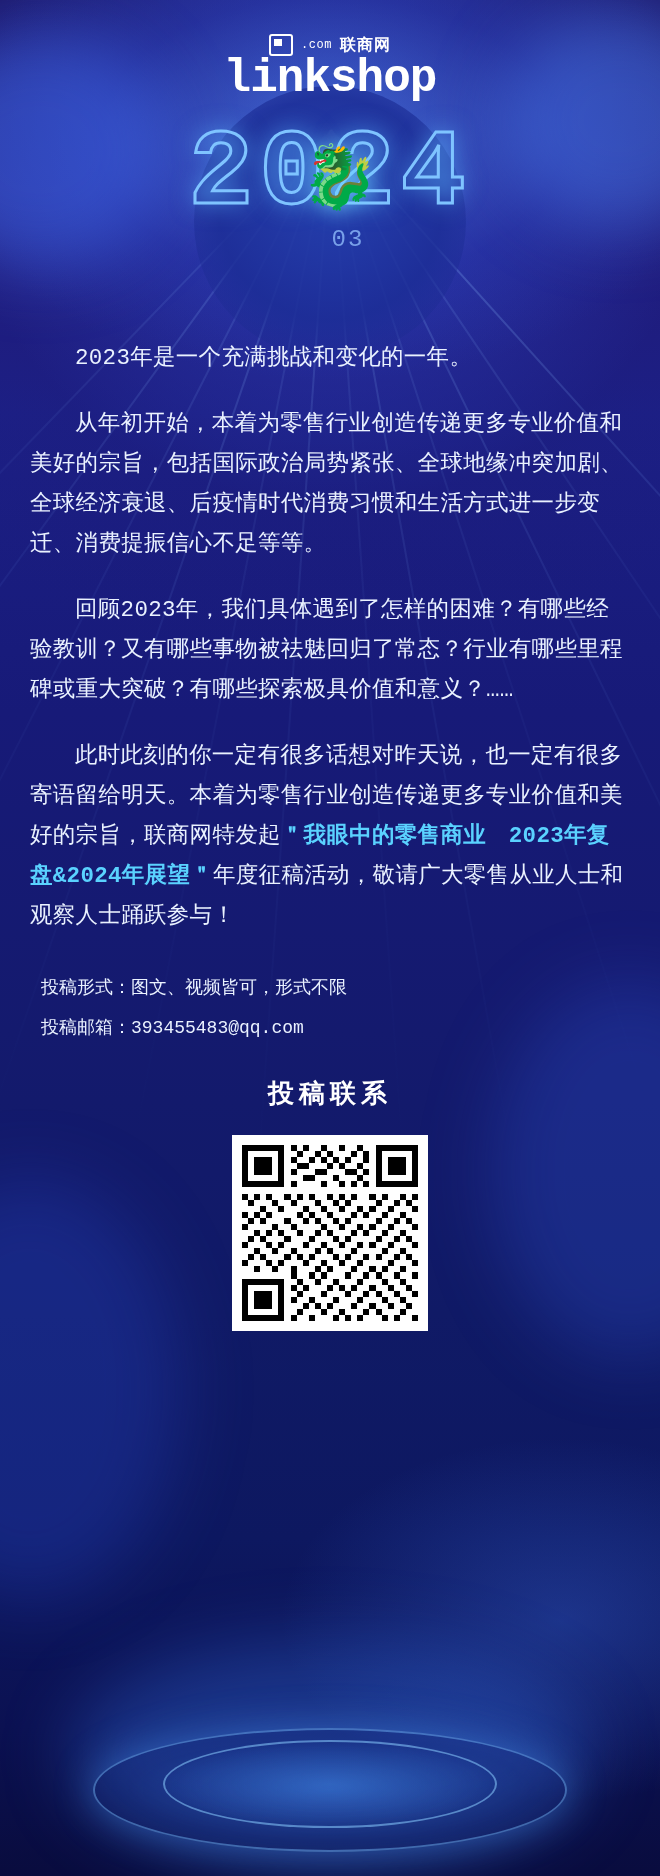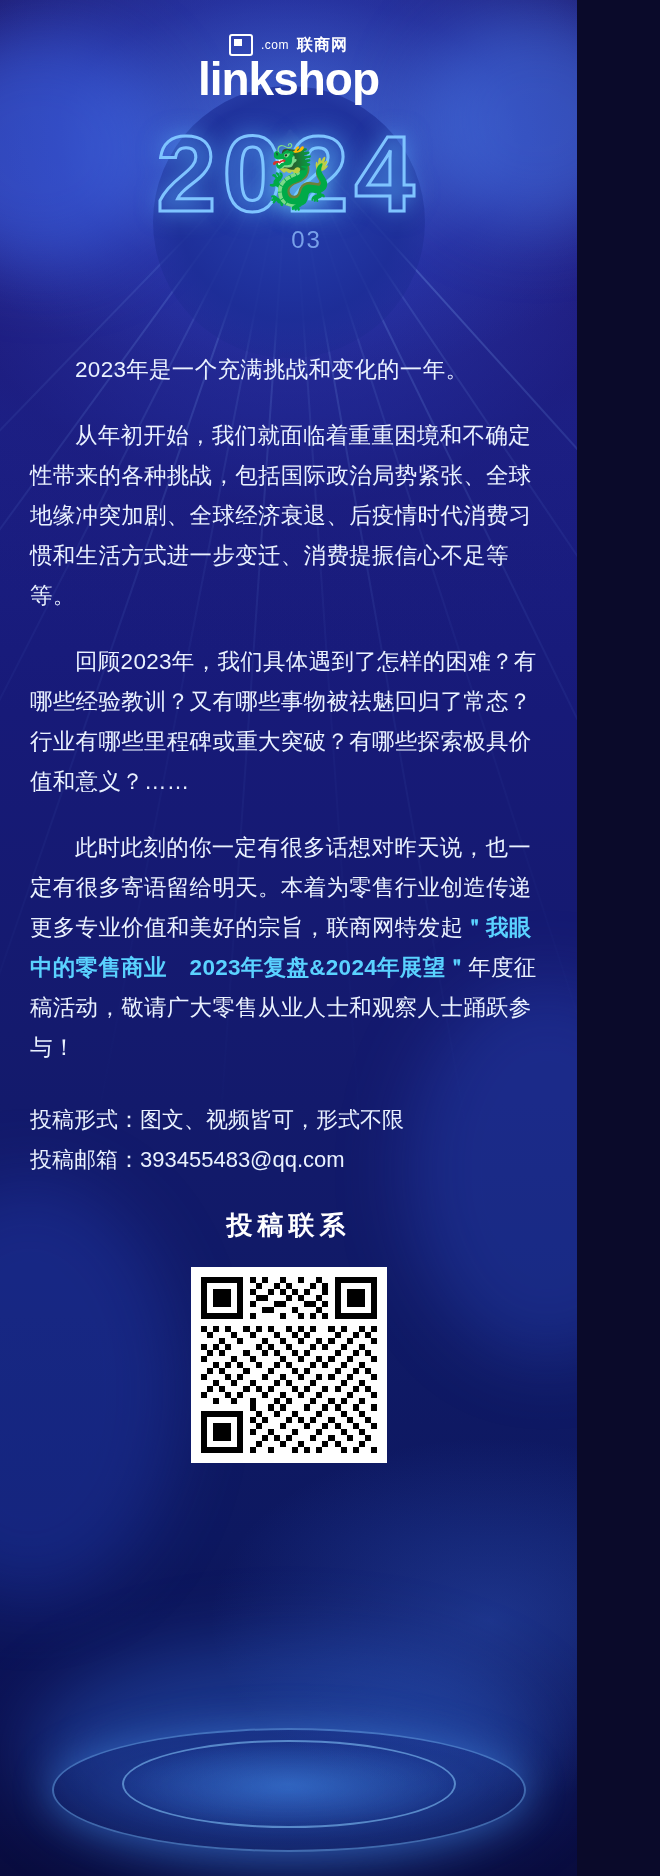--- a/index.html
+++ b/index.html
@@ -5,28 +5,29 @@
   html, body {
     margin: 0;
     padding: 0;
     background: #0a0a2a;
   }
   body {
     font-family: "Liberation Sans", sans-serif;
   }
   .poster {
     position: relative;
-    width: 577px;
+    width: 660px;
     height: 1876px;
     overflow: hidden;
     background:
       radial-gradient(ellipse 520px 320px at 50% 140px, rgba(90,160,255,0.45) 0%, rgba(40,70,200,0.25) 45%, rgba(20,20,90,0) 75%),
       radial-gradient(ellipse 700px 700px at 50% 120px, rgba(60,90,230,0.5) 0%, rgba(30,30,120,0.2) 55%, rgba(12,10,60,0) 80%),
       radial-gradient(ellipse 400px 260px at 85% 1620px, rgba(60,110,230,0.35) 0%, rgba(12,10,60,0) 70%),
       linear-gradient(180deg, #1b1566 0%, #221a7a 10%, #1c1f86 22%, #171a78 38%, #141a6e 55%, #101a66 70%, #0d1860 82%, #0b1152 92%, #090c3e 100%);
+    font-family: Liberation Mono, monospace;
   }
   
   .rays {
     position: absolute;
     inset: 0;
     pointer-events: none;
     opacity: 0.55;
   }
   .ray {
     position: absolute;
@@ -168,33 +169,33 @@
 
   .body-copy {
     position: relative;
     padding: 34px 30px 0 30px;
     color: #eaf2ff;
     font-size: 22.5px;
     line-height: 40px;
     letter-spacing: 0.3px;
   }
   .body-copy p {
-    margin: 16px 0 26px 0;
+    margin: 4px 0 26px 0;
     text-indent: 2em;
   }
   .hl {
     color: #5ad2ff;
     font-weight: bold;
   }
 
   .submit-block {
     position: relative;
-    padding: 6px 30px 0 30px;
+    padding: 6px 30px 0 41px;
     color: #eaf2ff;
-    font-size: 22px;
+    font-size: 18px;
     line-height: 40px;
   }
   .submit-block div { white-space: nowrap; }
 
   .contact-title {
     position: relative;
     text-align: center;
     margin-top: 28px;
     font-size: 26px;
     font-weight: bold;
@@ -280,21 +281,21 @@
     </div>
 
     <div class="year">2024</div>
     <div class="dragon">🐉</div>
     <div class="year-sub">03</div>
   </div>
 
 
   <div class="body-copy">
     <p>2023年是一个充满挑战和变化的一年。</p>
-    <p>从年初开始，我们就面临着重重困境和不确定性带来的各种挑战，包括国际政治局势紧张、全球地缘冲突加剧、全球经济衰退、后疫情时代消费习惯和生活方式进一步变迁、消费提振信心不足等等。</p>
+    <p>从年初开始，本着为零售行业创造传递更多专业价值和美好的宗旨，包括国际政治局势紧张、全球地缘冲突加剧、全球经济衰退、后疫情时代消费习惯和生活方式进一步变迁、消费提振信心不足等等。</p>
     <p>回顾2023年，我们具体遇到了怎样的困难？有哪些经验教训？又有哪些事物被祛魅回归了常态？行业有哪些里程碑或重大突破？有哪些探索极具价值和意义？……</p>
     <p>
       <span>此时此刻的你一定有很多话想对昨天说，也一定有很多寄语留给明天。本着为零售行业创造传递更多专业价值和美好的宗旨，联商网特发起</span><span class="hl">＂我眼中的零售商业　2023年复盘&amp;2024年展望＂</span><span>年度征稿活动，敬请广大零售从业人士和观察人士踊跃参与！</span>
     </p>
   </div>
 
   <div class="submit-block">
     <div>投稿形式：图文、视频皆可，形式不限</div>
     <div>投稿邮箱：393455483@qq.com</div>
   </div>

